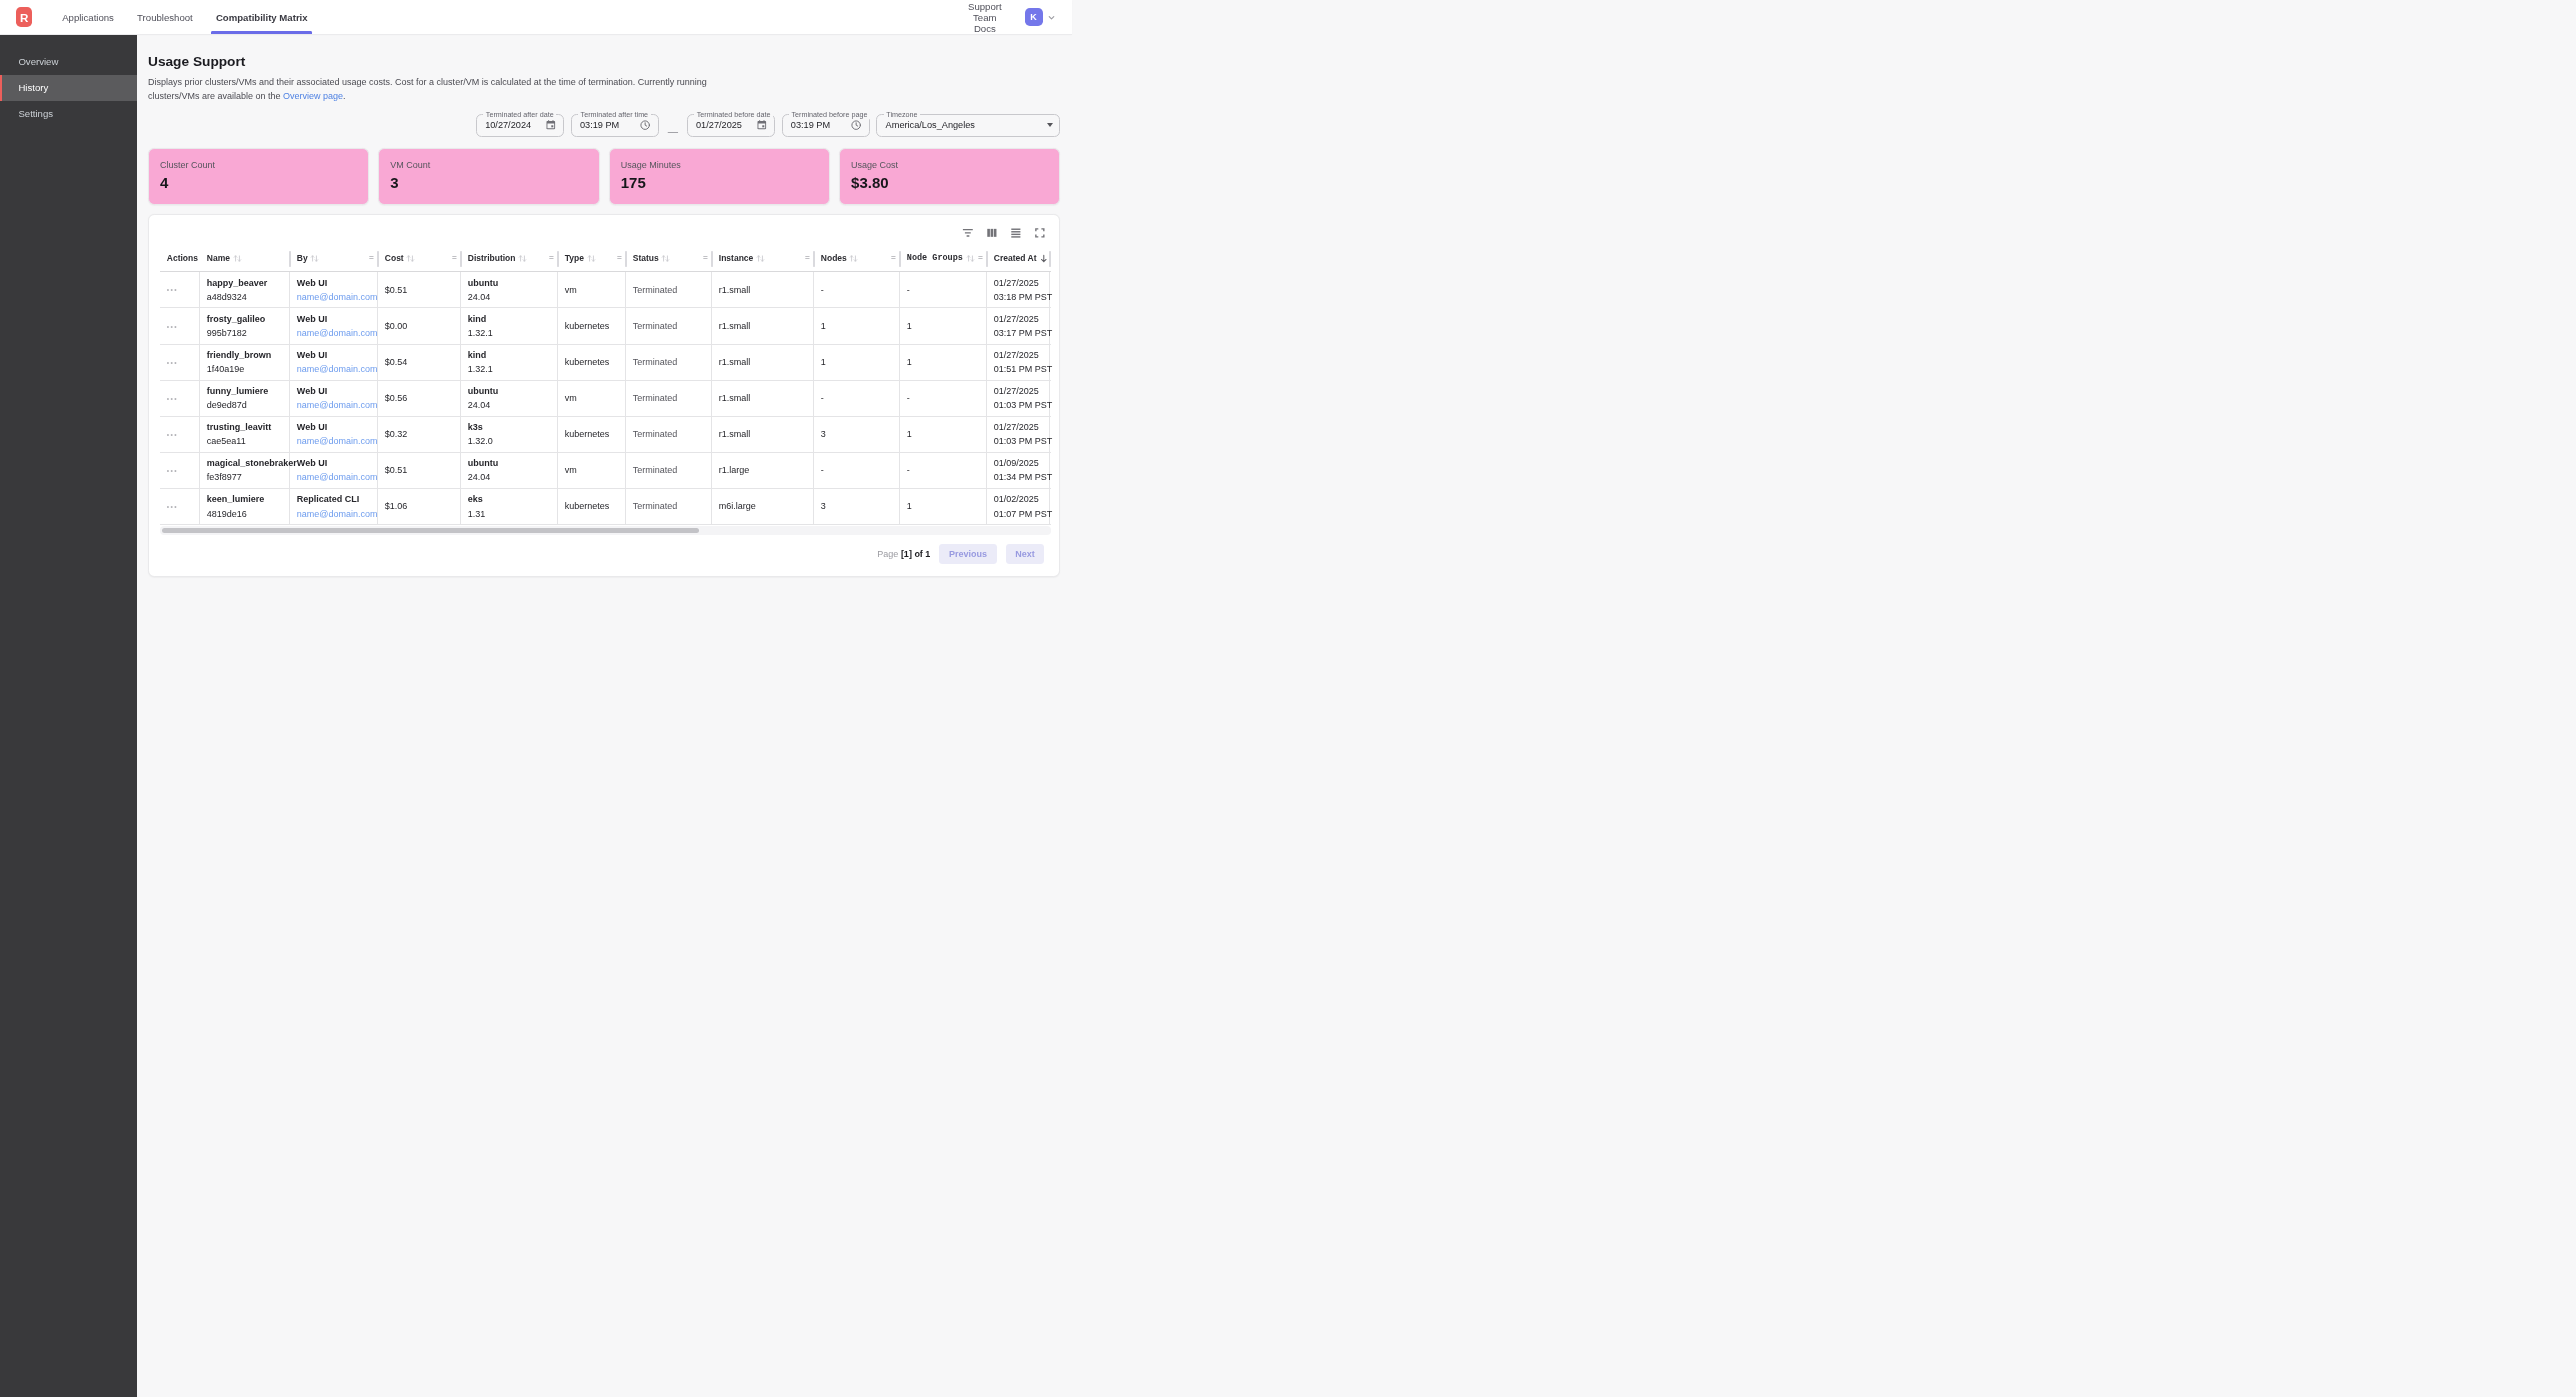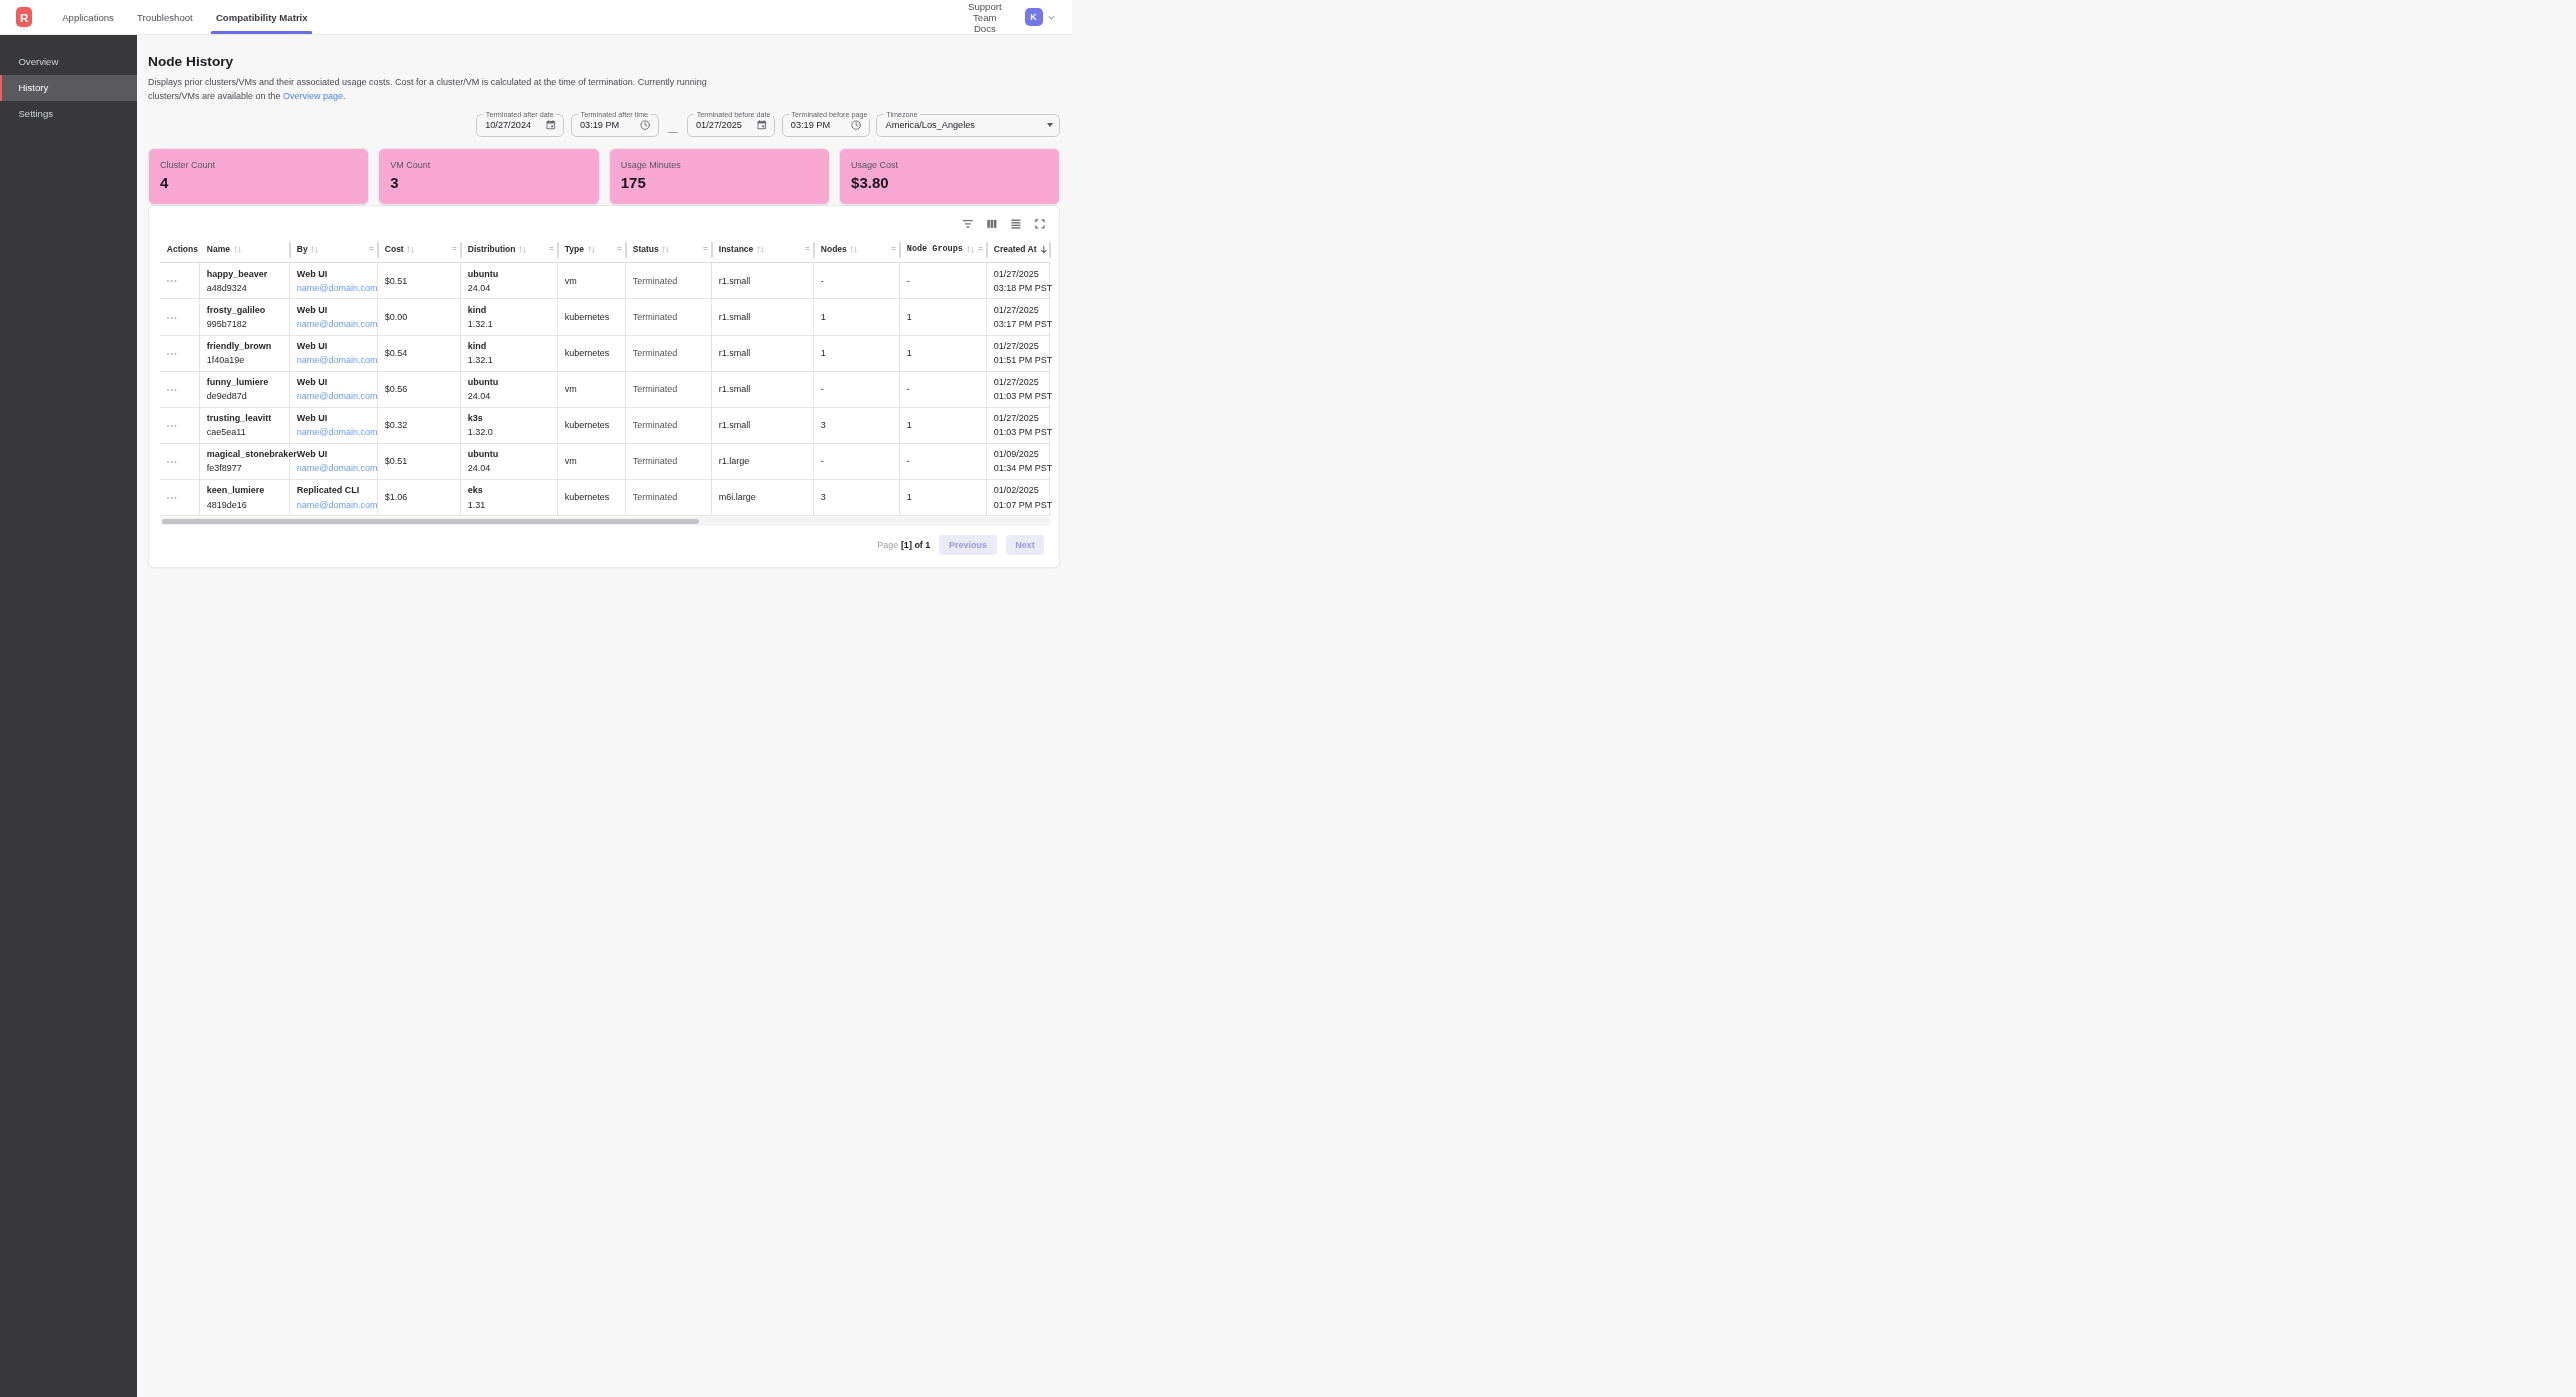--- a/index.html
+++ b/index.html
@@ -54,21 +54,21 @@
            border-top:4.1px solid #55555a; margin-left:5.5px; }
 
   
   .stats { margin-top:11.6px; display:grid; grid-template-columns:repeat(4,1fr); gap:9px; }
   .stat-card { background:#f9a8d4; border:0.7px solid #e9e9eb; border-radius:6.2px;
                box-shadow:0 0.7px 1.4px rgba(0,0,0,.04); padding:10.3px 11px; height:57px; }
   .stat-label { font-size:9px; color:#55555c; }
   .stat-value { font-size:15px; font-weight:700; color:#17171b; margin-top:4.8px; }
 
   
-  .table-card { margin-top:0; background:#fff; border:0.7px solid #e9e9eb; border-radius:6.2px;
+  .table-card { margin-top:9px; background:#fff; border:0.7px solid #e9e9eb; border-radius:6.2px;
                 box-shadow:0 0.7px 1.4px rgba(0,0,0,.04); padding:8.2px 11px 6.8px; }
   .toolbar { display:flex; justify-content:flex-end; align-items:center; gap:10.3px; padding:2.7px 1.4px 5.5px; }
   .tool-btn { width:13.7px; height:13.7px; color:#737378; cursor:pointer; }
   .tool-btn svg { width:13.7px; height:13.7px; }
 
   .grid { width:891px; }
   .ghead { display:flex; height:27px; align-items:center; border-bottom:0.7px solid #d9d9db; }
   .hcell { position:relative; display:flex; align-items:center; height:100%; padding-left:6.8px;
            font-size:8.5px; font-weight:700; color:#2c2c31; white-space:nowrap; flex-shrink:0; }
   .hsep { position:absolute; right:-0.7px; top:5.5px; width:1.4px; height:16.4px; background:#dadade; border-radius:0.7px; }
@@ -123,21 +123,21 @@
 
 <aside class="sidebar">
   <div id="sidebar-items">
       <div class="side-item">Overview</div>
       <div class="side-item active">History</div>
       <div class="side-item">Settings</div>
     </div>
 </aside>
 
 <main class="main">
-  <h1 class="page-title">Node History</h1>
+  <h1 class="page-title">Usage Support</h1>
   <p class="desc">
     <span>Displays prior clusters/VMs and their associated usage costs. Cost for a cluster/VM is calculated at the time of termination. Currently running</span><br>
     <span>clusters/VMs are available on the </span><a>Overview page</a><span>.</span>
   </p>
 
   <div class="filters">
     <div class="field w-date">
       <span class="flabel">Terminated after date</span>
       <span class="fvalue">10/27/2024</span>
       <span class="ficon">

